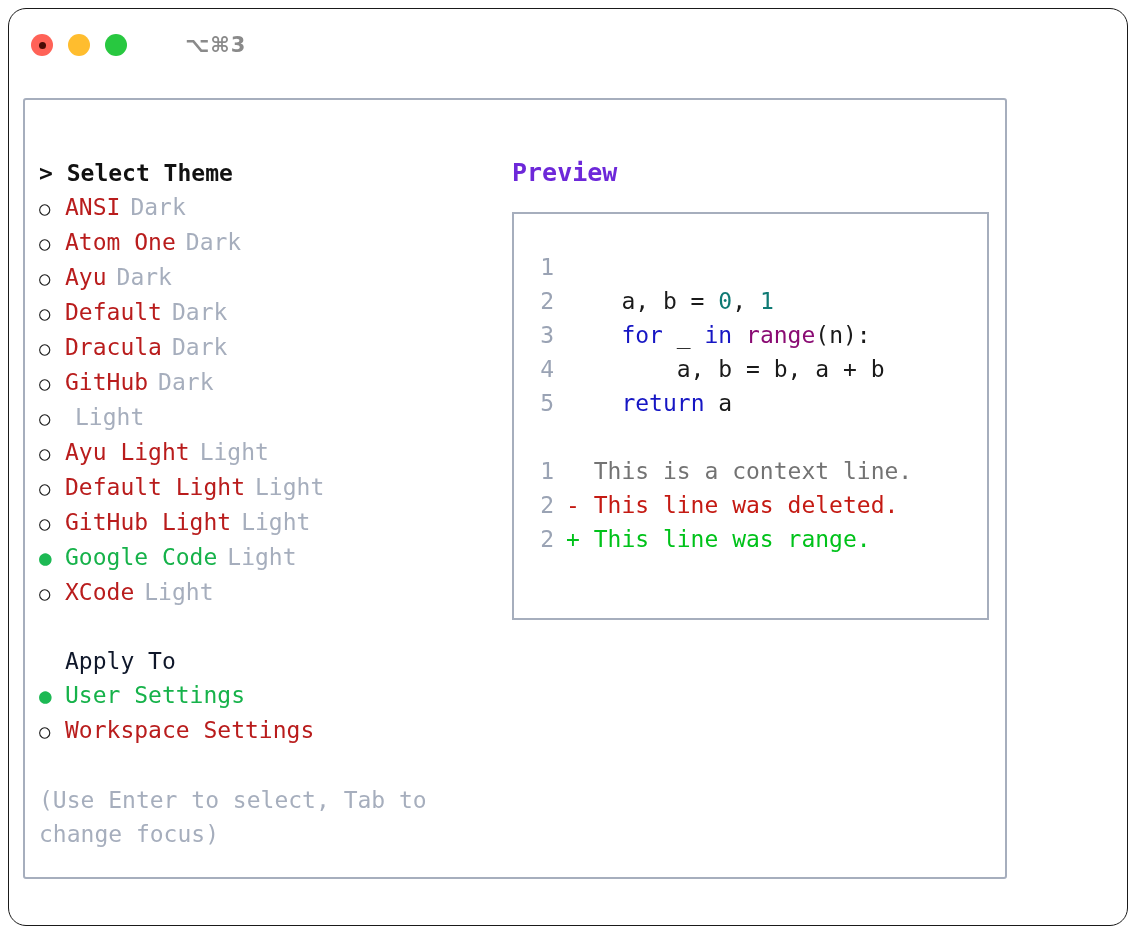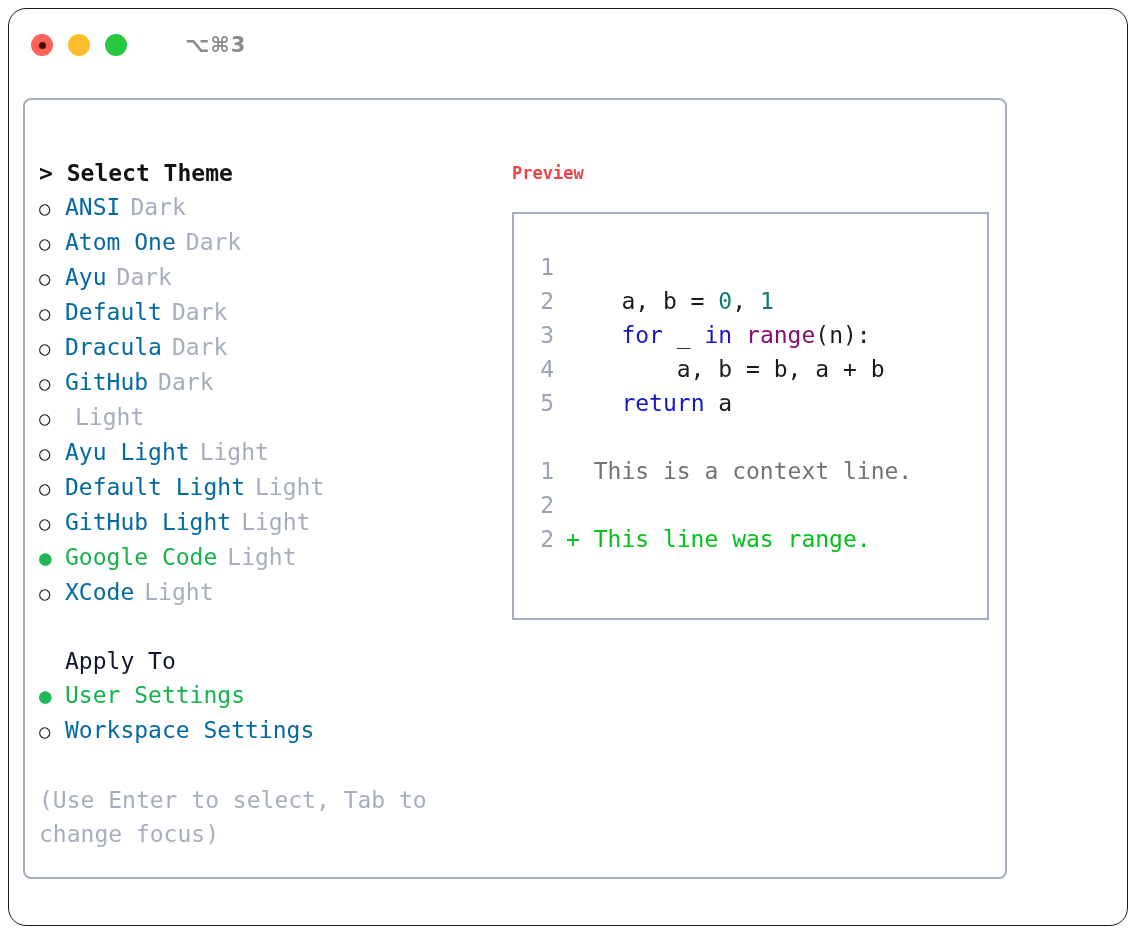--- a/index.html
+++ b/index.html
@@ -71,21 +71,21 @@
   }
 
   
   .panel {
     position: absolute;
     left: 14px;
     top: 89px;
     width: 984px;
     height: 781px;
     border: 2px solid #a6aebd;
-    border-radius: 8px;
+    border-radius: 3px;
     box-sizing: border-box;
   }
 
   .panel-inner {
     position: absolute;
     left: 0; top: 0;
     width: 100%; height: 100%;
     display: flex;
   }
 
@@ -120,21 +120,21 @@
     width: 26px;
     display: inline-block;
     flex: 0 0 26px;
     font-size: 19px;
     color: #1a1a1a;
   }
   .marker.sel {
     color: #1db954;
     font-size: 21px;
   }
-  .row-label { color: #0369a1; }
+  .row-label { color: #b91c1c; }
   .list-row.selected .row-label { color: #16b24a; }
   .row-tag {
     color: #a6aebd;
     margin-left: 10px;
   }
 
   .subsection {
     margin-top: 34px;
   }
   .subsection-title {
@@ -149,23 +149,23 @@
     margin-top: 35px;
     font-size: 23px;
     line-height: 34px;
     color: #a6aebd;
     width: 400px;
     white-space: normal;
   }
 
   
   .preview-title {
-    font-size: 17px;
+    font-size: 25px;
     font-weight: 700;
-    color: #ef4444;
+    color: #6d28d9;
     line-height: 34px;
   }
   .preview-box {
     margin-top: 22px;
     width: 477px;
     height: 408px;
     border: 2px solid #a6aebd;
     box-sizing: border-box;
     background: #ffffff;
     padding: 36px 0 0 0;
@@ -248,21 +248,21 @@
           <div id="code-sample">
               <div class="code-line"><span class="lineno">1</span></div>
               <div class="code-line"><span class="lineno">2</span><span class="code-text"><span class="tk-pl">    a, b = </span><span class="tk-num">0</span><span class="tk-pl">, </span><span class="tk-num">1</span></span></div>
               <div class="code-line"><span class="lineno">3</span><span class="code-text"><span class="tk-pl">    </span><span class="tk-kw">for</span><span class="tk-pl"> _ </span><span class="tk-kw">in</span><span class="tk-pl"> </span><span class="tk-fn">range</span><span class="tk-pl">(n):</span></span></div>
               <div class="code-line"><span class="lineno">4</span><span class="code-text"><span class="tk-pl">        a, b = b, a + b</span></span></div>
               <div class="code-line"><span class="lineno">5</span><span class="code-text"><span class="tk-pl">    </span><span class="tk-kw">return</span><span class="tk-pl"> a</span></span></div>
             </div>
           <div class="spacer-line"></div>
           <div id="diff-sample">
               <div class="code-line"><span class="lineno">1</span><span class="diff-ctx">  This is a context line.</span></div>
-              <div class="code-line"><span class="lineno">2</span></div>
+              <div class="code-line"><span class="lineno">2</span><span class="diff-del">- This line was deleted.</span></div>
               <div class="code-line"><span class="lineno">2</span><span class="diff-add">+ This line was range.</span></div>
             </div>
         </div>
       </div>
 
     </div>
   </div>
 </div>
 
 </body></html>

